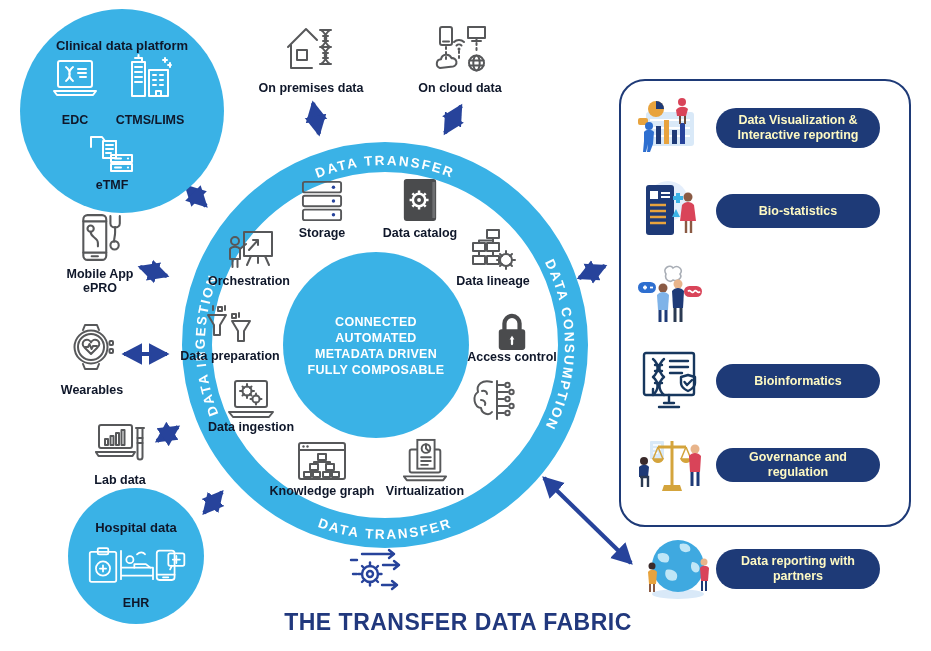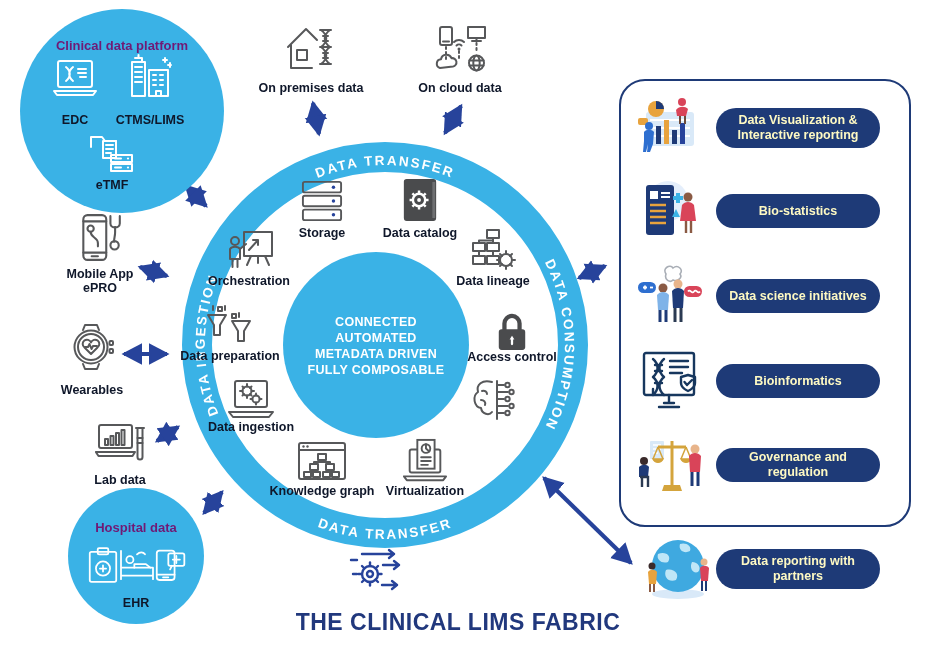--- a/index.html
+++ b/index.html
@@ -1,21 +1,21 @@
 <!DOCTYPE html>
 <html><head>
 <meta charset="utf-8">
 <style>
   html,body{margin:0;padding:0;background:#fff;}
   #stage{position:relative;width:931px;height:651px;background:#fff;overflow:hidden;
          font-family:"Liberation Sans","DejaVu Sans",sans-serif;}
   .abs{position:absolute;}
   .cc{transform:translate(-50%,-50%);}
   .lbl{font-size:12.5px;font-weight:bold;color:#0f172a;text-align:center;line-height:14px;}
-  .wlbl{font-size:13px;font-weight:bold;color:#701a75;text-align:center;line-height:15px;}
+  .wlbl{font-size:13px;font-weight:bold;color:#0f172a;text-align:center;line-height:15px;}
   .bluecircle{background:#3ab2e6;border-radius:50%;}
   .pill{background:#1e3a77;border-radius:20px;display:flex;align-items:center;justify-content:center;
         color:#fef9c3;font-size:12.5px;font-weight:bold;text-align:center;line-height:15px;padding:2px 8px;box-sizing:border-box;}
   .panel{border:2px solid #1e3a77;border-radius:26px;background:#fff;}
   .coretxt{font-size:12.5px;font-weight:bold;color:#fff;text-align:center;line-height:16px;letter-spacing:.3px;}
   .ringtext{font-size:13.5px;font-weight:bold;fill:#fff;letter-spacing:2px;}
   .title{font-size:23px;font-weight:bold;color:#21387d;letter-spacing:.5px;white-space:nowrap;}
   svg.ic{display:block;}
   .o{stroke:#57585a;fill:none;stroke-width:2;stroke-linecap:round;stroke-linejoin:round;}
   .of{fill:#4a4b4d;stroke:none;}
@@ -381,23 +381,20 @@
       <path d="M14,23.5 l3,0" stroke="#fff" stroke-width="1.8"></path>
     <rect x="48" y="22" width="18" height="11" rx="5.5" fill="#d94459"></rect>
       <path d="M52,27.5 c2,-3 4,3 6,0 s4,3 6,0" fill="none" stroke="#fff" stroke-width="1.6"></path>
     <circle cx="27" cy="24" r="4.5" fill="#8a5a44"></circle>
       <path d="M21,31 c3,-4 9,-4 12,0 l-1,15 h-10 Z" fill="#7fb3e8"></path>
       <path d="M24,46 v12 M30,46 v12" stroke="#1e3a77" stroke-width="3"></path>
     <circle cx="42" cy="20" r="4.5" fill="#e8b48a"></circle>
       <path d="M36,27 c3,-4 9,-4 12,0 l-1,17 h-10 Z" fill="#1e3a77"></path>
       <path d="M39,44 v14 M45,44 v14" stroke="#2b3a52" stroke-width="3"></path>
   </svg>
-  <div class="abs pill" style="left:716px;top:279px;width:164px;height:34px">
-    <span>Data science initiatives</span>
-  </div>
 
   <svg class="abs ic" style="left:640px;top:349px" width="62" height="64" viewBox="0 0 62 64">
     <g stroke="#17375e" stroke-width="2.4" fill="none" stroke-linecap="round" stroke-linejoin="round">
       <rect x="4" y="4" width="50" height="42" rx="2"></rect>
       <path d="M29,46 v8 M19,58 h20 M24,54 h10"></path>
       <path d="M13,10 C19,15 19,23 13,28 M24,10 C18,15 18,23 24,28 M13,28 C19,33 19,41 13,46 v-6 M24,28 C18,33 18,41 24,46"></path>
       <path d="M15,16 h7 M15,22 h7 M15,34 h7"></path>
       <path d="M30,12 h18 M30,18 h18 M30,24 h12"></path>
       <path d="M41,28 l7,-2 7,2 v6 c0,5 -7,8 -7,8 s-7,-3 -7,-8 Z"></path>
       <path d="M44.5,33 l2.5,3 5,-5"></path>
@@ -455,15 +452,15 @@
         <line x1="15.5" y1="32.5" x2="13" y2="35"></line>
       </g>
     <g class="nv">
       <path d="M13,7 H45 M45,7 l-5,-4 M45,7 l-5,4"></path>
       <path d="M34,18 H50 M50,18 l-5,-4 M50,18 l-5,4"></path>
       <path d="M33,38 H48 M48,38 l-5,-4 M48,38 l-5,4"></path>
       <path d="M2,13 h6 M4,27 h4"></path>
     </g>
   </svg>
 
-  <div class="abs cc title" style="left:458px;top:622px">THE CLINICAL LIMS FABRIC</div>
+  <div class="abs cc title" style="left:458px;top:622px">THE TRANSFER DATA FABRIC</div>
 
 </div>
 
 </body></html>

